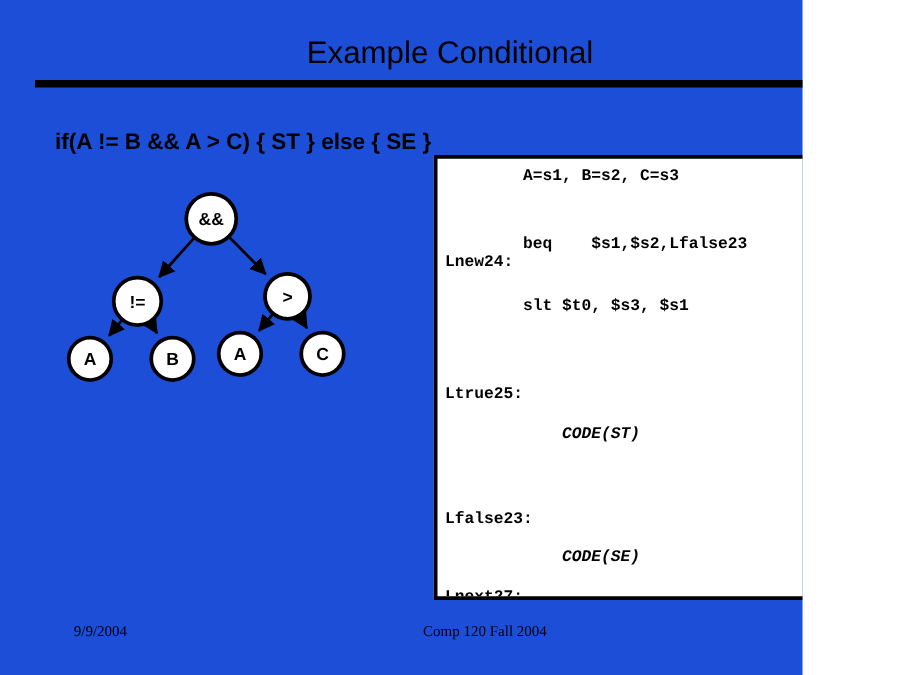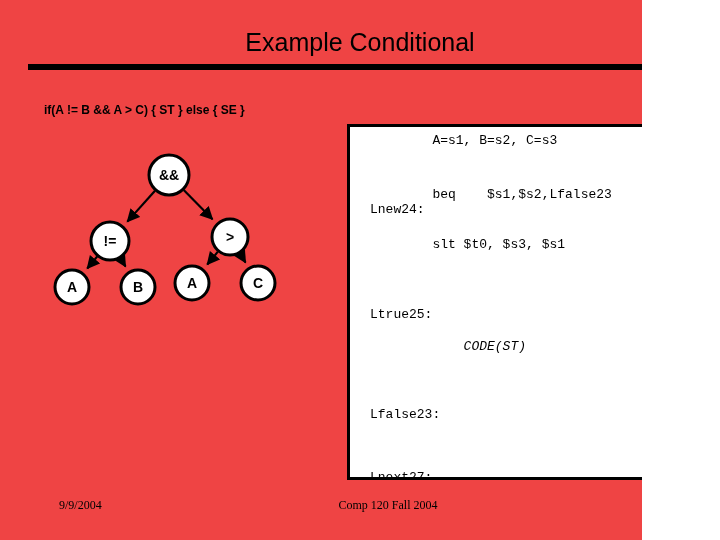--- a/index.html
+++ b/index.html
@@ -4,21 +4,21 @@
 <style>
   html, body {
     margin: 0;
     padding: 0;
     background: #ffffff;
   }
   #slide {
     position: relative;
     width: 642px;
     height: 540px;
-    background: #ef4444;
+    background: #1d4ed8;
     overflow: hidden;
     font-family: "Liberation Sans", sans-serif;
   }
 
   
   #title {
     position: absolute;
     left: 0;
     top: 28px;
     width: 720px;
@@ -38,21 +38,21 @@
     height: 6px;
     background: #000000;
   }
 
   
   #source-line {
     position: absolute;
     left: 44px;
     top: 103px;
     font-family: "Liberation Sans", sans-serif;
-    font-size: 12px;
+    font-size: 18px;
     font-weight: bold;
     color: #000000;
     white-space: pre;
   }
 
   
   #tree-panel {
     position: absolute;
     left: 0;
     top: 110px;
@@ -77,25 +77,25 @@
     width: 361px;
     height: 356px;
     border: 3px solid #000000;
     box-sizing: border-box;
     background: #ffffff;
     overflow: hidden;
   }
   .asm-line {
     font-family: "Liberation Mono", monospace;
     font-size: 13px;
-    font-weight: normal;
+    font-weight: bold;
     color: #000000;
     white-space: pre;
     position: absolute;
-    left: 20px;
+    left: 6px;
   }
   .asm-line.italic {
     font-style: italic;
   }
 
   
   .footer-text {
     position: absolute;
     font-family: "Liberation Serif", serif;
     font-size: 12px;
@@ -166,19 +166,20 @@
   </div>
 
   <div id="asm-box">
       <div class="asm-line" style="top: 6px;">        A=s1, B=s2, C=s3</div>
       <div class="asm-line" style="top: 40px; margin-top: 20px;">        beq    $s1,$s2,Lfalse23</div>
       <div class="asm-line" style="top: 75px;">Lnew24:</div>
       <div class="asm-line" style="top: 110px;">        slt $t0, $s3, $s1</div>
       <div class="asm-line" style="top: 180px;">Ltrue25:</div>
       <div class="asm-line italic" style="top: 212px;">            CODE(ST)</div>
       <div class="asm-line" style="top: 280px;">Lfalse23:</div>
+      <div class="asm-line italic" style="top: 311px;">            CODE(SE)</div>
       <div class="asm-line" style="top: 343px;">Lnext27:</div>
     </div>
 
   <div class="footer-text" id="footer-date">9/9/2004</div>
   <div class="footer-text" id="footer-center">Comp 120 Fall 2004</div>
 
 </div>
 
 </body></html>

